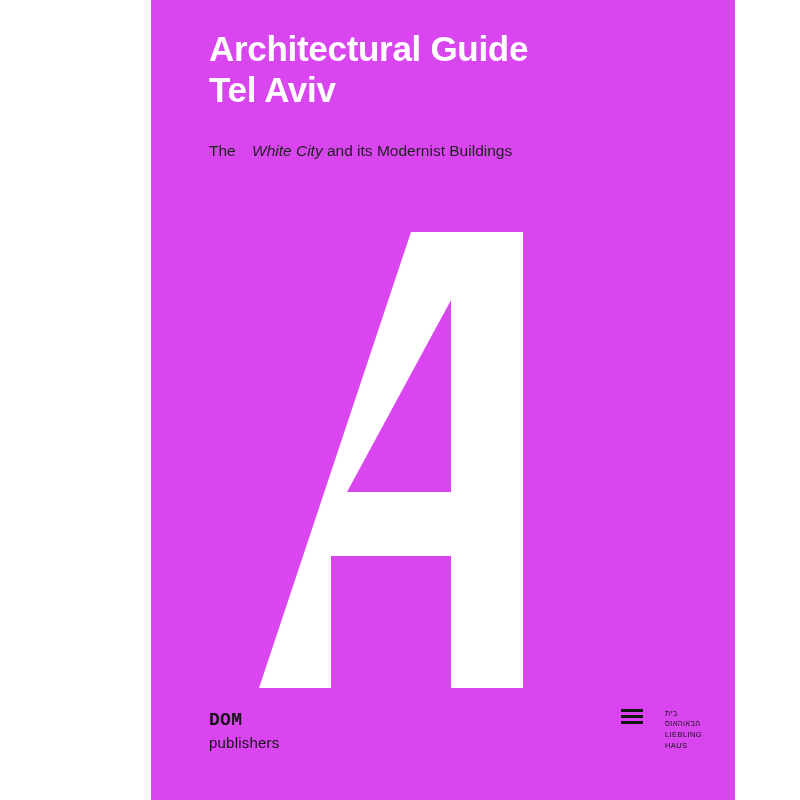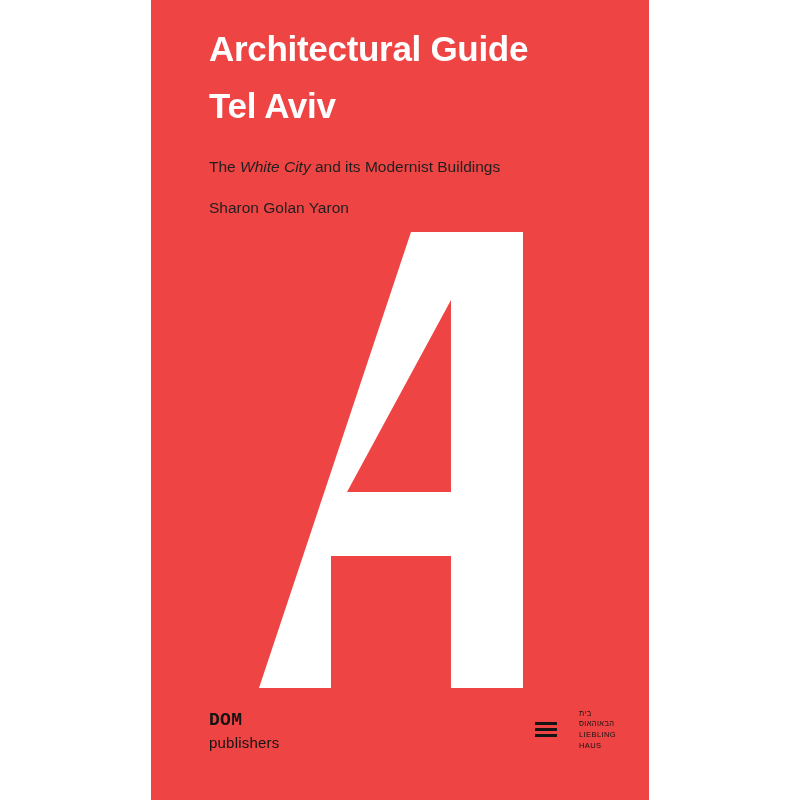--- a/index.html
+++ b/index.html
@@ -7,23 +7,23 @@
     width: 800px;
     height: 800px;
     background: #ffffff;
     font-family: "Liberation Sans", sans-serif;
     overflow: hidden;
   }
   #cover {
     position: absolute;
     left: 151px;
     top: 0;
-    width: 498px;
+    width: 584px;
     height: 800px;
-    background: #ef4444;
+    background: #d946ef;
     overflow: hidden;
   }
   
   .title-block {
     position: absolute;
     left: 58px;
     top: 28px;
     width: 420px;
   }
   .title-main {
@@ -33,31 +33,31 @@
     letter-spacing: -0.3px;
     line-height: 1.18;
     white-space: nowrap;
   }
   .title-sub {
     font-size: 35px;
     font-weight: bold;
     color: #ffffff;
     letter-spacing: -0.3px;
     line-height: 1.18;
-    margin-top: 16px;
+    margin-top: 0;
     white-space: nowrap;
   }
   .tagline {
     margin-top: 30px;
     font-size: 15.5px;
     color: #1f1f1f;
     line-height: 1.3;
     white-space: nowrap;
   }
-  .tagline .ital { font-style: italic; }
+  .tagline .ital { font-style: italic; margin-left: 12px; }
   .author {
     margin-top: 22px;
     font-size: 15.5px;
     color: #1f1f1f;
     white-space: nowrap;
   }
   
   .big-a {
     position: absolute;
     left: 0;
@@ -75,21 +75,21 @@
     line-height: 1.35;
   }
   .publisher .p1 { font-size: 18px; font-weight: bold; letter-spacing: 0.3px; font-family: Liberation Mono, monospace; }
   .publisher .p2 { font-size: 15px; font-weight: normal; letter-spacing: 0.2px; }
   
   .imprint {
     position: absolute;
     right: 33px;
     bottom: 48px;
     display: flex;
-    align-items: center;
+    align-items: flex-start;
     gap: 22px;
   }
   .imprint-bars {
     display: flex;
     flex-direction: column;
     gap: 3px;
     padding-bottom: 2px;
   }
   .imprint-bars span {
     display: block;
@@ -117,21 +117,20 @@
     <path d="M260 232 L372 232 L372 688 L300 688 L300 556 L180 556 L180 688 L108 688 Z
              M300 300 L196 492 L300 492 Z" fill="#ffffff" transform="translate(0,0)"></path>
   </svg>
 
   <div class="title-block">
     <div class="title-main">Architectural Guide</div>
     <div class="title-sub">Tel Aviv</div>
     <div class="tagline">
       <span>The </span><span class="ital">White City</span><span> and its Modernist Buildings</span>
     </div>
-    <div class="author">Sharon Golan Yaron</div>
   </div>
 
   <div class="publisher">
     <div class="p1">DOM</div>
     <div class="p2">publishers</div>
   </div>
 
   <div class="imprint">
     <div class="imprint-bars">
       <span class="b1"></span>

